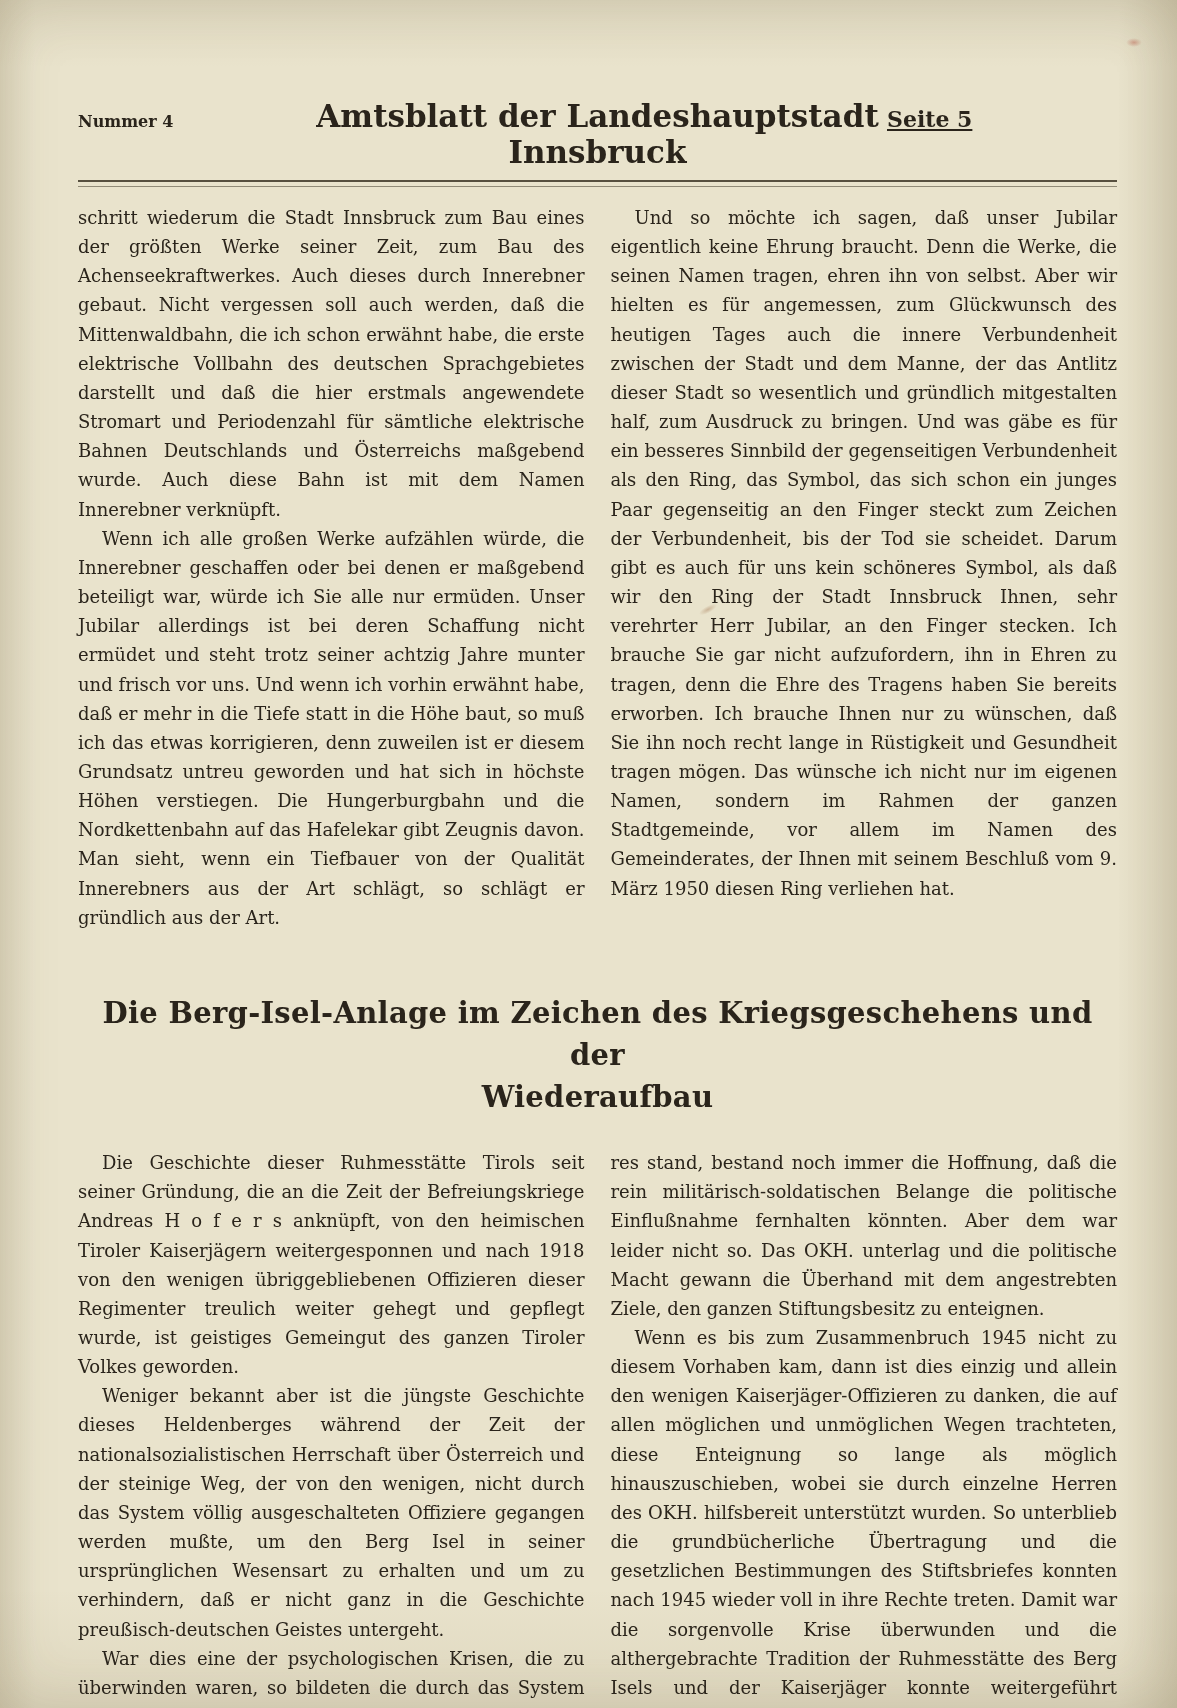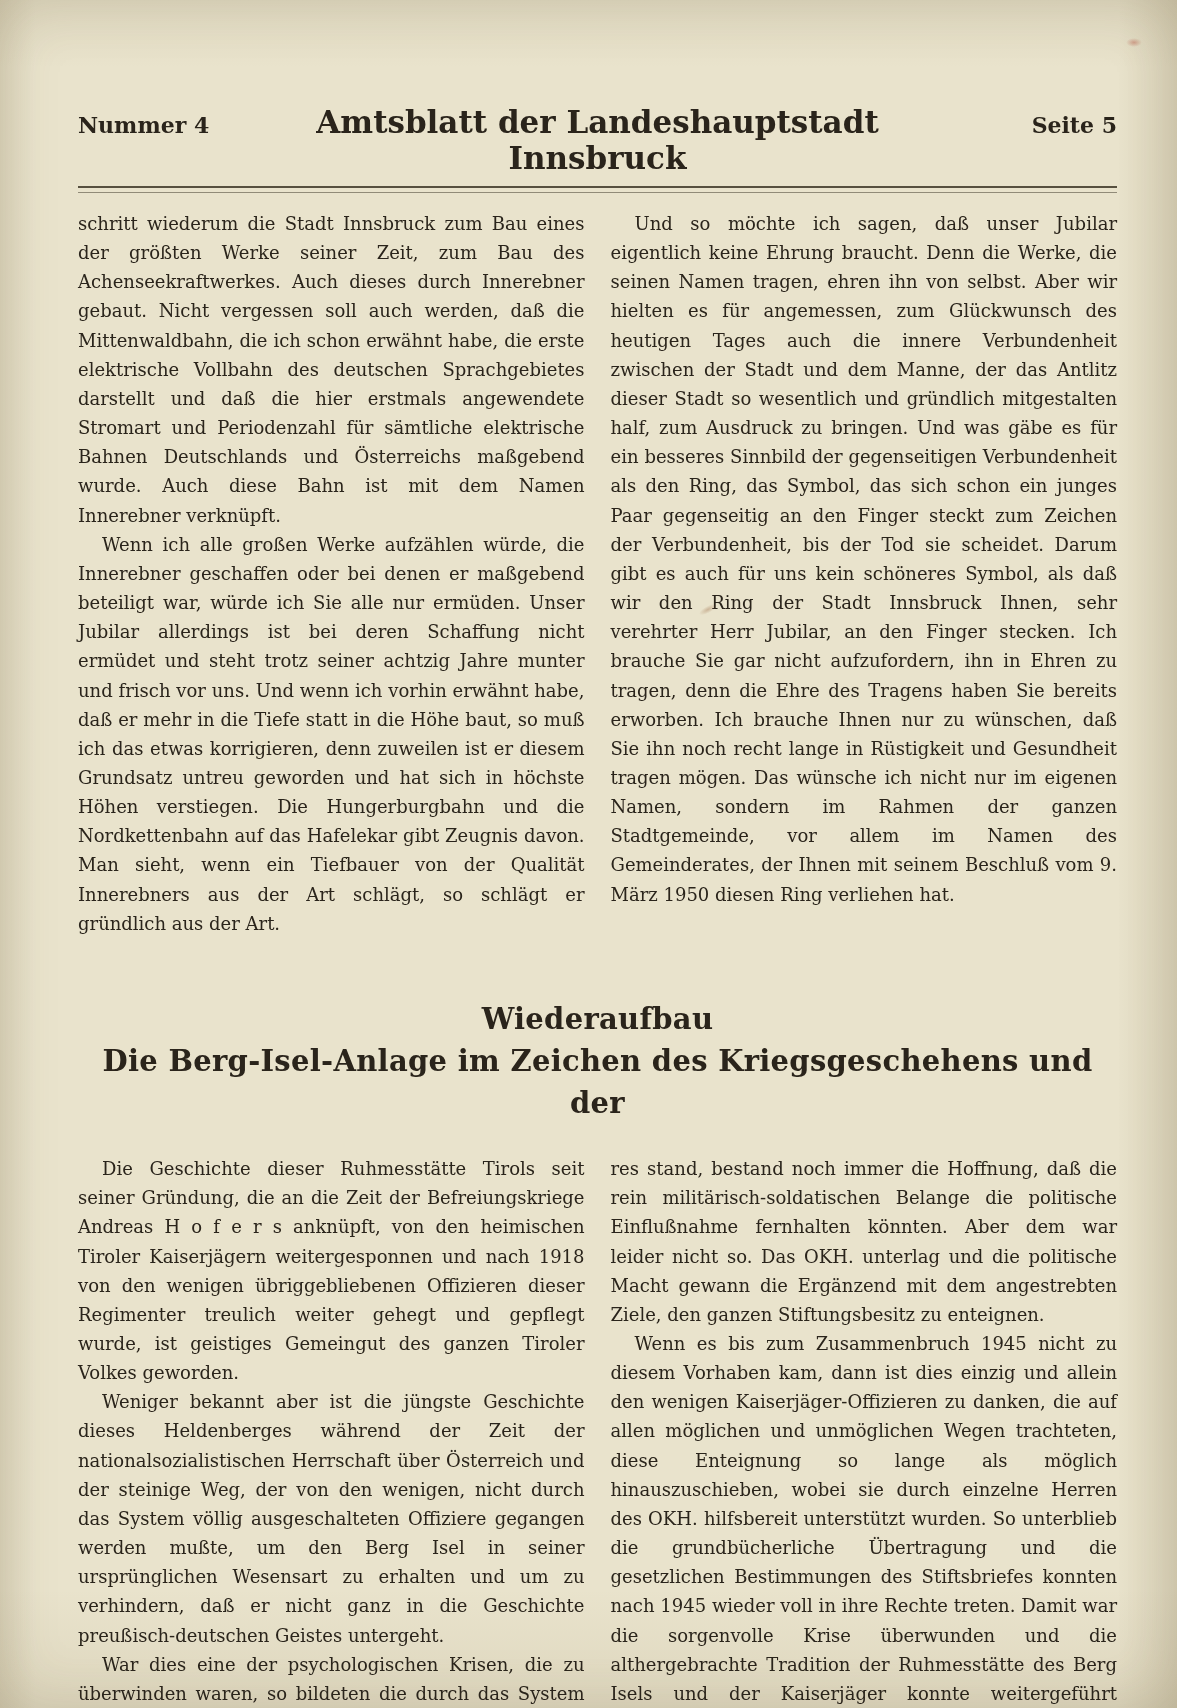--- a/index.html
+++ b/index.html
@@ -14,23 +14,23 @@
     color:var(--ink,#2a241b);
     font-family:"DejaVu Serif","Liberation Serif",serif;
     overflow:hidden;
     box-shadow:inset 0 0 60px rgba(90,75,45,.18);
   }
   .inner{padding:0 60px 0 78px;}
   .masthead{
     display:flex;justify-content:space-between;align-items:baseline;
     padding-top:72px;font-weight:700;
   }
-  .masthead .issue{width:230px;font-size:22px;margin-top:40px;}
+  .masthead .issue{width:230px;font-size:16px;margin-top:40px;}
   .masthead .m-title{flex:1;text-align:center;font-size:31px;}
-  .masthead .pageno{width:230px;text-align:right;font-size:22px;}
+  .masthead .pageno{width:230px;font-size:22px;text-decoration:underline;}
   .rule{
     margin-top:10px;height:4px;
     border-top:2px solid var(--rule,#57503f);
     border-bottom:1px solid rgba(87,80,63,.6);
   }
   .cols{display:flex;gap:26px;margin-top:16px;}
   .col{
     flex:1;min-width:0;
     font-size:18px;line-height:1.62;
     text-align:justify;
@@ -74,32 +74,32 @@
       <div class="col">
           <p class="para">schritt wiederum die Stadt Innsbruck zum Bau eines der größten Werke seiner Zeit, zum Bau des Achenseekraftwerkes. Auch dieses durch Innerebner gebaut. Nicht vergessen soll auch werden, daß die Mittenwaldbahn, die ich schon erwähnt habe, die erste elektrische Vollbahn des deutschen Sprachgebietes darstellt und daß die hier erstmals angewendete Stromart und Periodenzahl für sämtliche elektrische Bahnen Deutschlands und Österreichs maßgebend wurde. Auch diese Bahn ist mit dem Namen Innerebner verknüpft.</p>
           <p class="para indent">Wenn ich alle großen Werke aufzählen würde, die Innerebner geschaffen oder bei denen er maßgebend beteiligt war, würde ich Sie alle nur ermüden. Unser Jubilar allerdings ist bei deren Schaffung nicht ermüdet und steht trotz seiner achtzig Jahre munter und frisch vor uns. Und wenn ich vorhin erwähnt habe, daß er mehr in die Tiefe statt in die Höhe baut, so muß ich das etwas korrigieren, denn zuweilen ist er diesem Grundsatz untreu geworden und hat sich in höchste Höhen verstiegen. Die Hungerburgbahn und die Nordkettenbahn auf das Hafelekar gibt Zeugnis davon. Man sieht, wenn ein Tiefbauer von der Qualität Innerebners aus der Art schlägt, so schlägt er gründlich aus der Art.</p>
         </div>
       <div class="col">
           <p class="para indent">Und so möchte ich sagen, daß unser Jubilar eigentlich keine Ehrung braucht. Denn die Werke, die seinen Namen tragen, ehren ihn von selbst. Aber wir hielten es für angemessen, zum Glückwunsch des heutigen Tages auch die innere Verbundenheit zwischen der Stadt und dem Manne, der das Antlitz dieser Stadt so wesentlich und gründlich mitgestalten half, zum Ausdruck zu bringen. Und was gäbe es für ein besseres Sinnbild der gegenseitigen Verbundenheit als den Ring, das Symbol, das sich schon ein junges Paar gegenseitig an den Finger steckt zum Zeichen der Verbundenheit, bis der Tod sie scheidet. Darum gibt es auch für uns kein schöneres Symbol, als daß wir den Ring der Stadt Innsbruck Ihnen, sehr verehrter Herr Jubilar, an den Finger stecken. Ich brauche Sie gar nicht aufzufordern, ihn in Ehren zu tragen, denn die Ehre des Tragens haben Sie bereits erworben. Ich brauche Ihnen nur zu wünschen, daß Sie ihn noch recht lange in Rüstigkeit und Gesundheit tragen mögen. Das wünsche ich nicht nur im eigenen Namen, sondern im Rahmen der ganzen Stadtgemeinde, vor allem im Namen des Gemeinderates, der Ihnen mit seinem Beschluß vom 9. März 1950 diesen Ring verliehen hat.</p>
         </div>
     </section>
 
     <h1 class="article-title">
+      <span class="t-line">Die Berg-Isel-Anlage im Zeichen des Kriegsgeschehens und der</span>
       <span class="t-line">Wiederaufbau</span>
-      <span class="t-line">Die Berg-Isel-Anlage im Zeichen des Kriegsgeschehens und der</span>
     </h1>
 
 
     <section class="cols article-cols">
       <div class="col">
           <p class="para indent">Die Geschichte dieser Ruhmesstätte Tirols seit seiner Gründung, die an die Zeit der Befreiungskriege Andreas H o f e r s anknüpft, von den heimischen Tiroler Kaiserjägern weitergesponnen und nach 1918 von den wenigen übriggebliebenen Offizieren dieser Regimenter treulich weiter gehegt und gepflegt wurde, ist geistiges Gemeingut des ganzen Tiroler Volkes geworden.</p>
           <p class="para indent">Weniger bekannt aber ist die jüngste Geschichte dieses Heldenberges während der Zeit der nationalsozialistischen Herrschaft über Österreich und der steinige Weg, der von den wenigen, nicht durch das System völlig ausgeschalteten Offiziere gegangen werden mußte, um den Berg Isel in seiner ursprünglichen Wesensart zu erhalten und um zu verhindern, daß er nicht ganz in die Geschichte preußisch-deutschen Geistes untergeht.</p>
           <p class="para indent">War dies eine der psychologischen Krisen, die zu überwinden waren, so bildeten die durch das System heraufbeschworenen Kriegsgeschehen die zweite krisenhafte Epoche des Berg Isels in materieller Hinsicht. Erstere Krise setzte sehr früh ein und begann mit der nach und nach vor sich gehenden Ausschaltung des stiftsbrieflich vorgesehenen Kuratoriums, dem zur Hälfte Mitglieder des Stiftes Wilten angehören; in weiterer Folge wurden auch die Mitglieder aus den Reihen der Kaiserjägeroffiziere ausgeschaltet, so daß letzten Endes nur mehr die Mitglieder der Berg-Isel-Verwaltung, also die Exekutive der Anlage übrig blieb.</p>
         </div>
       <div class="col">
-          <p class="para">res stand, bestand noch immer die Hoffnung, daß die rein militärisch-soldatischen Belange die politische Einflußnahme fernhalten könnten. Aber dem war leider nicht so. Das OKH. unterlag und die politische Macht gewann die Ergänzend mit dem angestrebten Ziele, den ganzen Stiftungsbesitz zu enteignen.</p>
+          <p class="para">res stand, bestand noch immer die Hoffnung, daß die rein militärisch-soldatischen Belange die politische Einflußnahme fernhalten könnten. Aber dem war leider nicht so. Das OKH. unterlag und die politische Macht gewann die Überhand mit dem angestrebten Ziele, den ganzen Stiftungsbesitz zu enteignen.</p>
           <p class="para indent">Wenn es bis zum Zusammenbruch 1945 nicht zu diesem Vorhaben kam, dann ist dies einzig und allein den wenigen Kaiserjäger-Offizieren zu danken, die auf allen möglichen und unmöglichen Wegen trachteten, diese Enteignung so lange als möglich hinauszuschieben, wobei sie durch einzelne Herren des OKH. hilfsbereit unterstützt wurden. So unterblieb die grundbücherliche Übertragung und die gesetzlichen Bestimmungen des Stiftsbriefes konnten nach 1945 wieder voll in ihre Rechte treten. Damit war die sorgenvolle Krise überwunden und die althergebrachte Tradition der Ruhmesstätte des Berg Isels und der Kaiserjäger konnte weitergeführt werden.</p>
           <p class="para indent">Ergänzend muß hier noch angeführt werden, daß die politischen Doktrinen des Dritten Reiches auch rein ideelle Werte der Tradition des Berg Isels stark beeinträchtigten.</p>
         </div>
     </section>
 
   </div>
 </div>
 
 </body></html>

